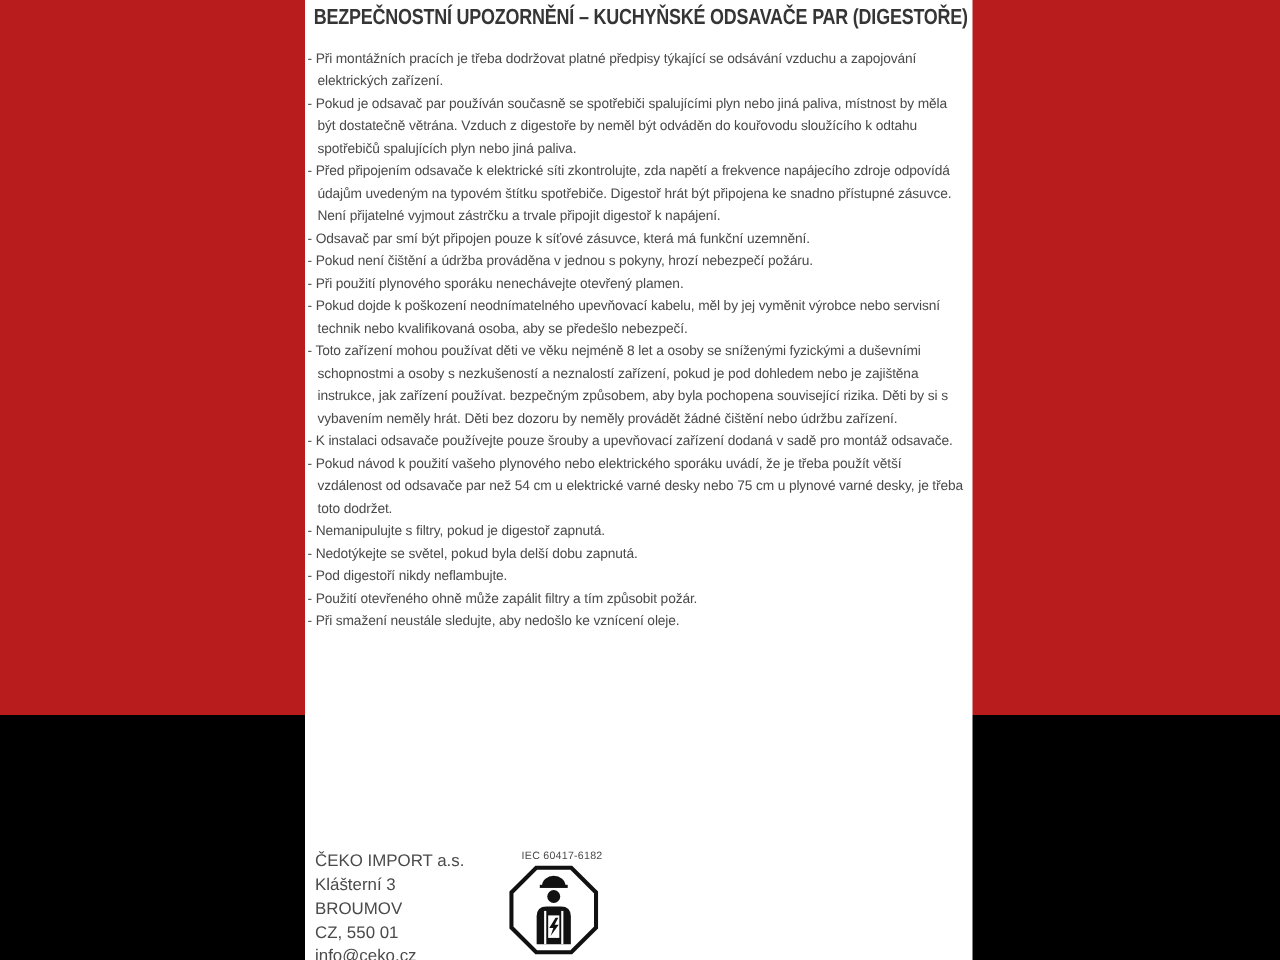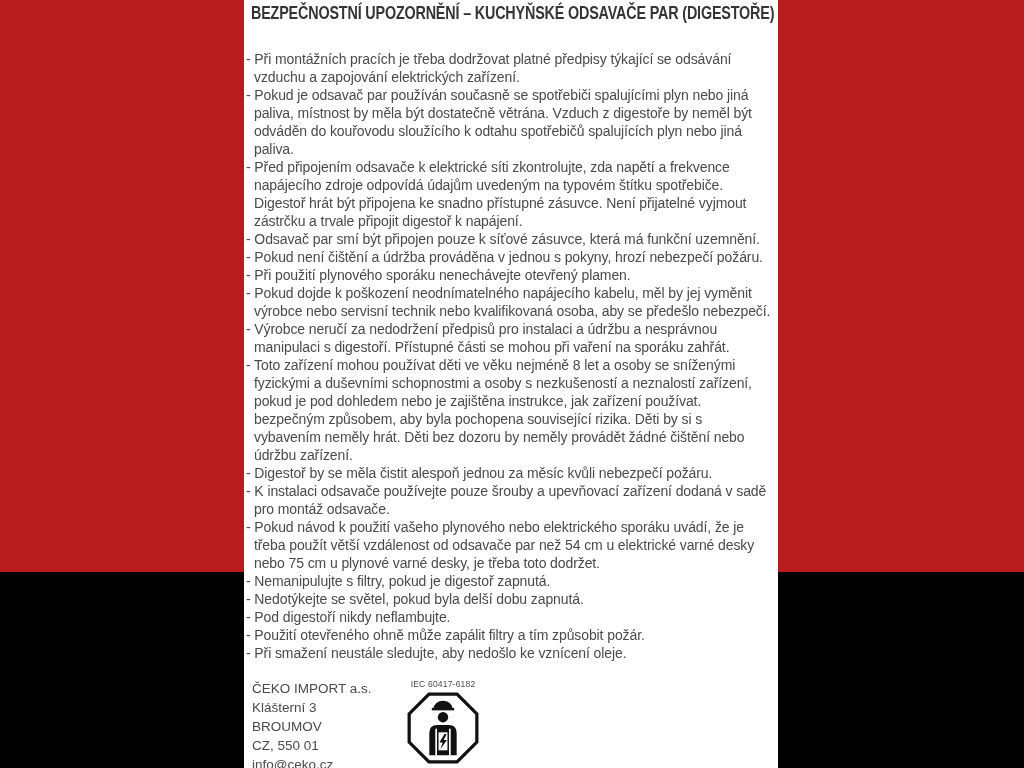--- a/index.html
+++ b/index.html
@@ -33,23 +33,23 @@
     font-weight: 700;
     color: #353535;
     letter-spacing: -0.2px;
     white-space: nowrap;
     transform: scaleX(0.82);
     transform-origin: left top;
     height: 23px;
     overflow: visible;
   }
   .notices {
-    margin: 24px 0 0 2px;
+    margin: 12px 0 0 2px;
     width: 526px;
-    font-size: 14px;
+    font-size: 11px;
     line-height: 18px;
     color: #4a4a4a;
     letter-spacing: -0.1px;
   }
   .notice-item {
     padding-left: 8px;
     text-indent: -8px;
   }
   .footer {
     position: absolute;
@@ -60,21 +60,21 @@
   }
   .company {
     width: 140px;
     font-size: 13.5px;
     line-height: 19px;
     color: #4a4a4a;
   }
   .cert {
     margin-left: 12px;
     width: 78px;
-    text-align: center;
+    text-align: right;
   }
   .cert-label {
     font-size: 8.5px;
     color: #4a4a4a;
     white-space: nowrap;
     letter-spacing: 0.2px;
   }
   .cert-icon {
     display: block;
     margin: 3px auto 0 auto;
@@ -90,24 +90,22 @@
 
     <div class="doc-title">BEZPEČNOSTNÍ UPOZORNĚNÍ – KUCHYŇSKÉ ODSAVAČE PAR (DIGESTOŘE)</div>
 
     <div class="notices">
         <div class="notice-item">- Při montážních pracích je třeba dodržovat platné předpisy týkající se odsávání vzduchu a zapojování elektrických zařízení.</div>
         <div class="notice-item">- Pokud je odsavač par používán současně se spotřebiči spalujícími plyn nebo jiná paliva, místnost by měla být dostatečně větrána. Vzduch z digestoře by neměl být odváděn do kouřovodu sloužícího k odtahu spotřebičů spalujících plyn nebo jiná paliva.</div>
         <div class="notice-item">- Před připojením odsavače k elektrické síti zkontrolujte, zda napětí a frekvence napájecího zdroje odpovídá údajům uvedeným na typovém štítku spotřebiče. Digestoř hrát být připojena ke snadno přístupné zásuvce. Není přijatelné vyjmout zástrčku a trvale připojit digestoř k napájení.</div>
         <div class="notice-item">- Odsavač par smí být připojen pouze k síťové zásuvce, která má funkční uzemnění.</div>
         <div class="notice-item">- Pokud není čištění a údržba prováděna v jednou s pokyny, hrozí nebezpečí požáru.</div>
         <div class="notice-item">- Při použití plynového sporáku nenechávejte otevřený plamen.</div>
-        <div class="notice-item">- Pokud dojde k poškození neodnímatelného napájecího kabelu, měl by jej vyměnit výrobce nebo servisní technik nebo kvalifikovaná osoba, aby se předešlo nebezpečí.</div>
-        <div class="notice-item">- Výrobce neručí za nedodržení předpisů pro instalaci a údržbu a nesprávnou manipulaci s digestoří. Přístupné části se mohou při vaření na sporáku zahřát.</div>
+        <div class="notice-item">- Pokud dojde k poškození neodnímatelného upevňovací kabelu, měl by jej vyměnit výrobce nebo servisní technik nebo kvalifikovaná osoba, aby se předešlo nebezpečí.</div>
         <div class="notice-item">- Toto zařízení mohou používat děti ve věku nejméně 8 let a osoby se sníženými fyzickými a duševními schopnostmi a osoby s nezkušeností a neznalostí zařízení, pokud je pod dohledem nebo je zajištěna instrukce, jak zařízení používat. bezpečným způsobem, aby byla pochopena související rizika. Děti by si s vybavením neměly hrát. Děti bez dozoru by neměly provádět žádné čištění nebo údržbu zařízení.</div>
-        <div class="notice-item">- Digestoř by se měla čistit alespoň jednou za měsíc kvůli nebezpečí požáru.</div>
         <div class="notice-item">- K instalaci odsavače používejte pouze šrouby a upevňovací zařízení dodaná v sadě pro montáž odsavače.</div>
         <div class="notice-item">- Pokud návod k použití vašeho plynového nebo elektrického sporáku uvádí, že je třeba použít větší vzdálenost od odsavače par než 54 cm u elektrické varné desky nebo 75 cm u plynové varné desky, je třeba toto dodržet.</div>
         <div class="notice-item">- Nemanipulujte s filtry, pokud je digestoř zapnutá.</div>
         <div class="notice-item">- Nedotýkejte se světel, pokud byla delší dobu zapnutá.</div>
         <div class="notice-item">- Pod digestoří nikdy neflambujte.</div>
         <div class="notice-item">- Použití otevřeného ohně může zapálit filtry a tím způsobit požár.</div>
         <div class="notice-item">- Při smažení neustále sledujte, aby nedošlo ke vznícení oleje.</div>
       </div>
 
     <div class="footer">

